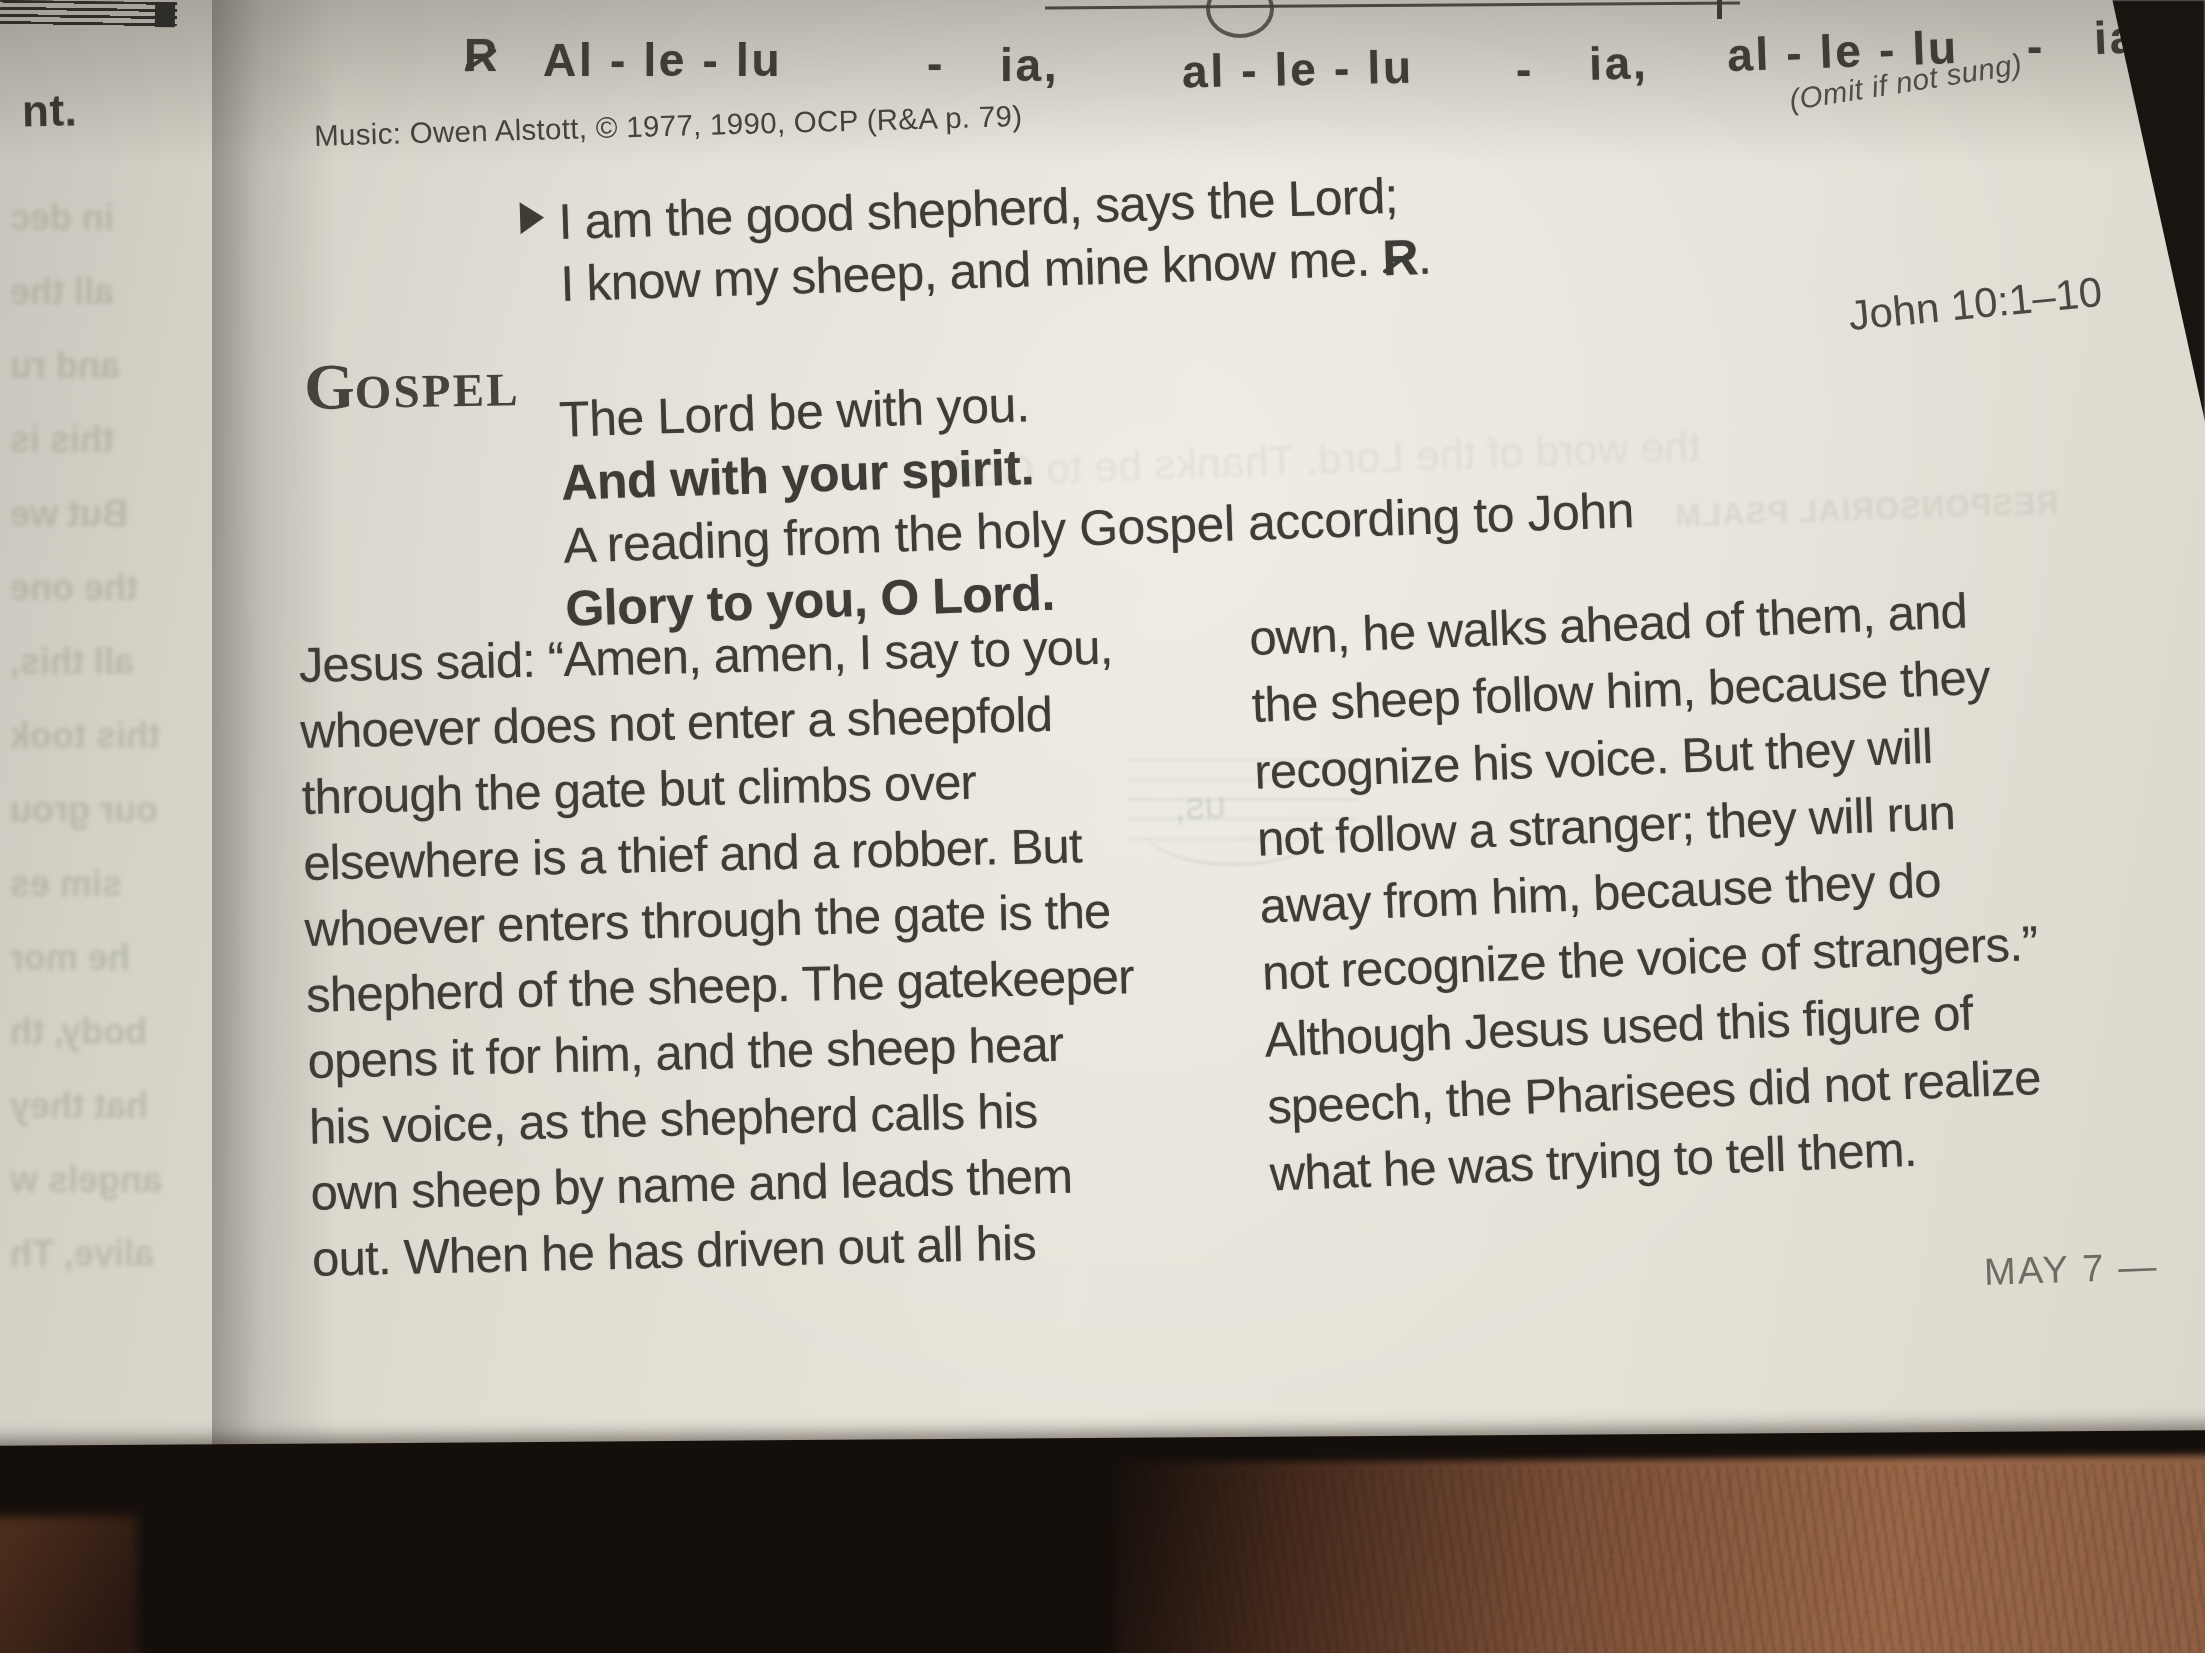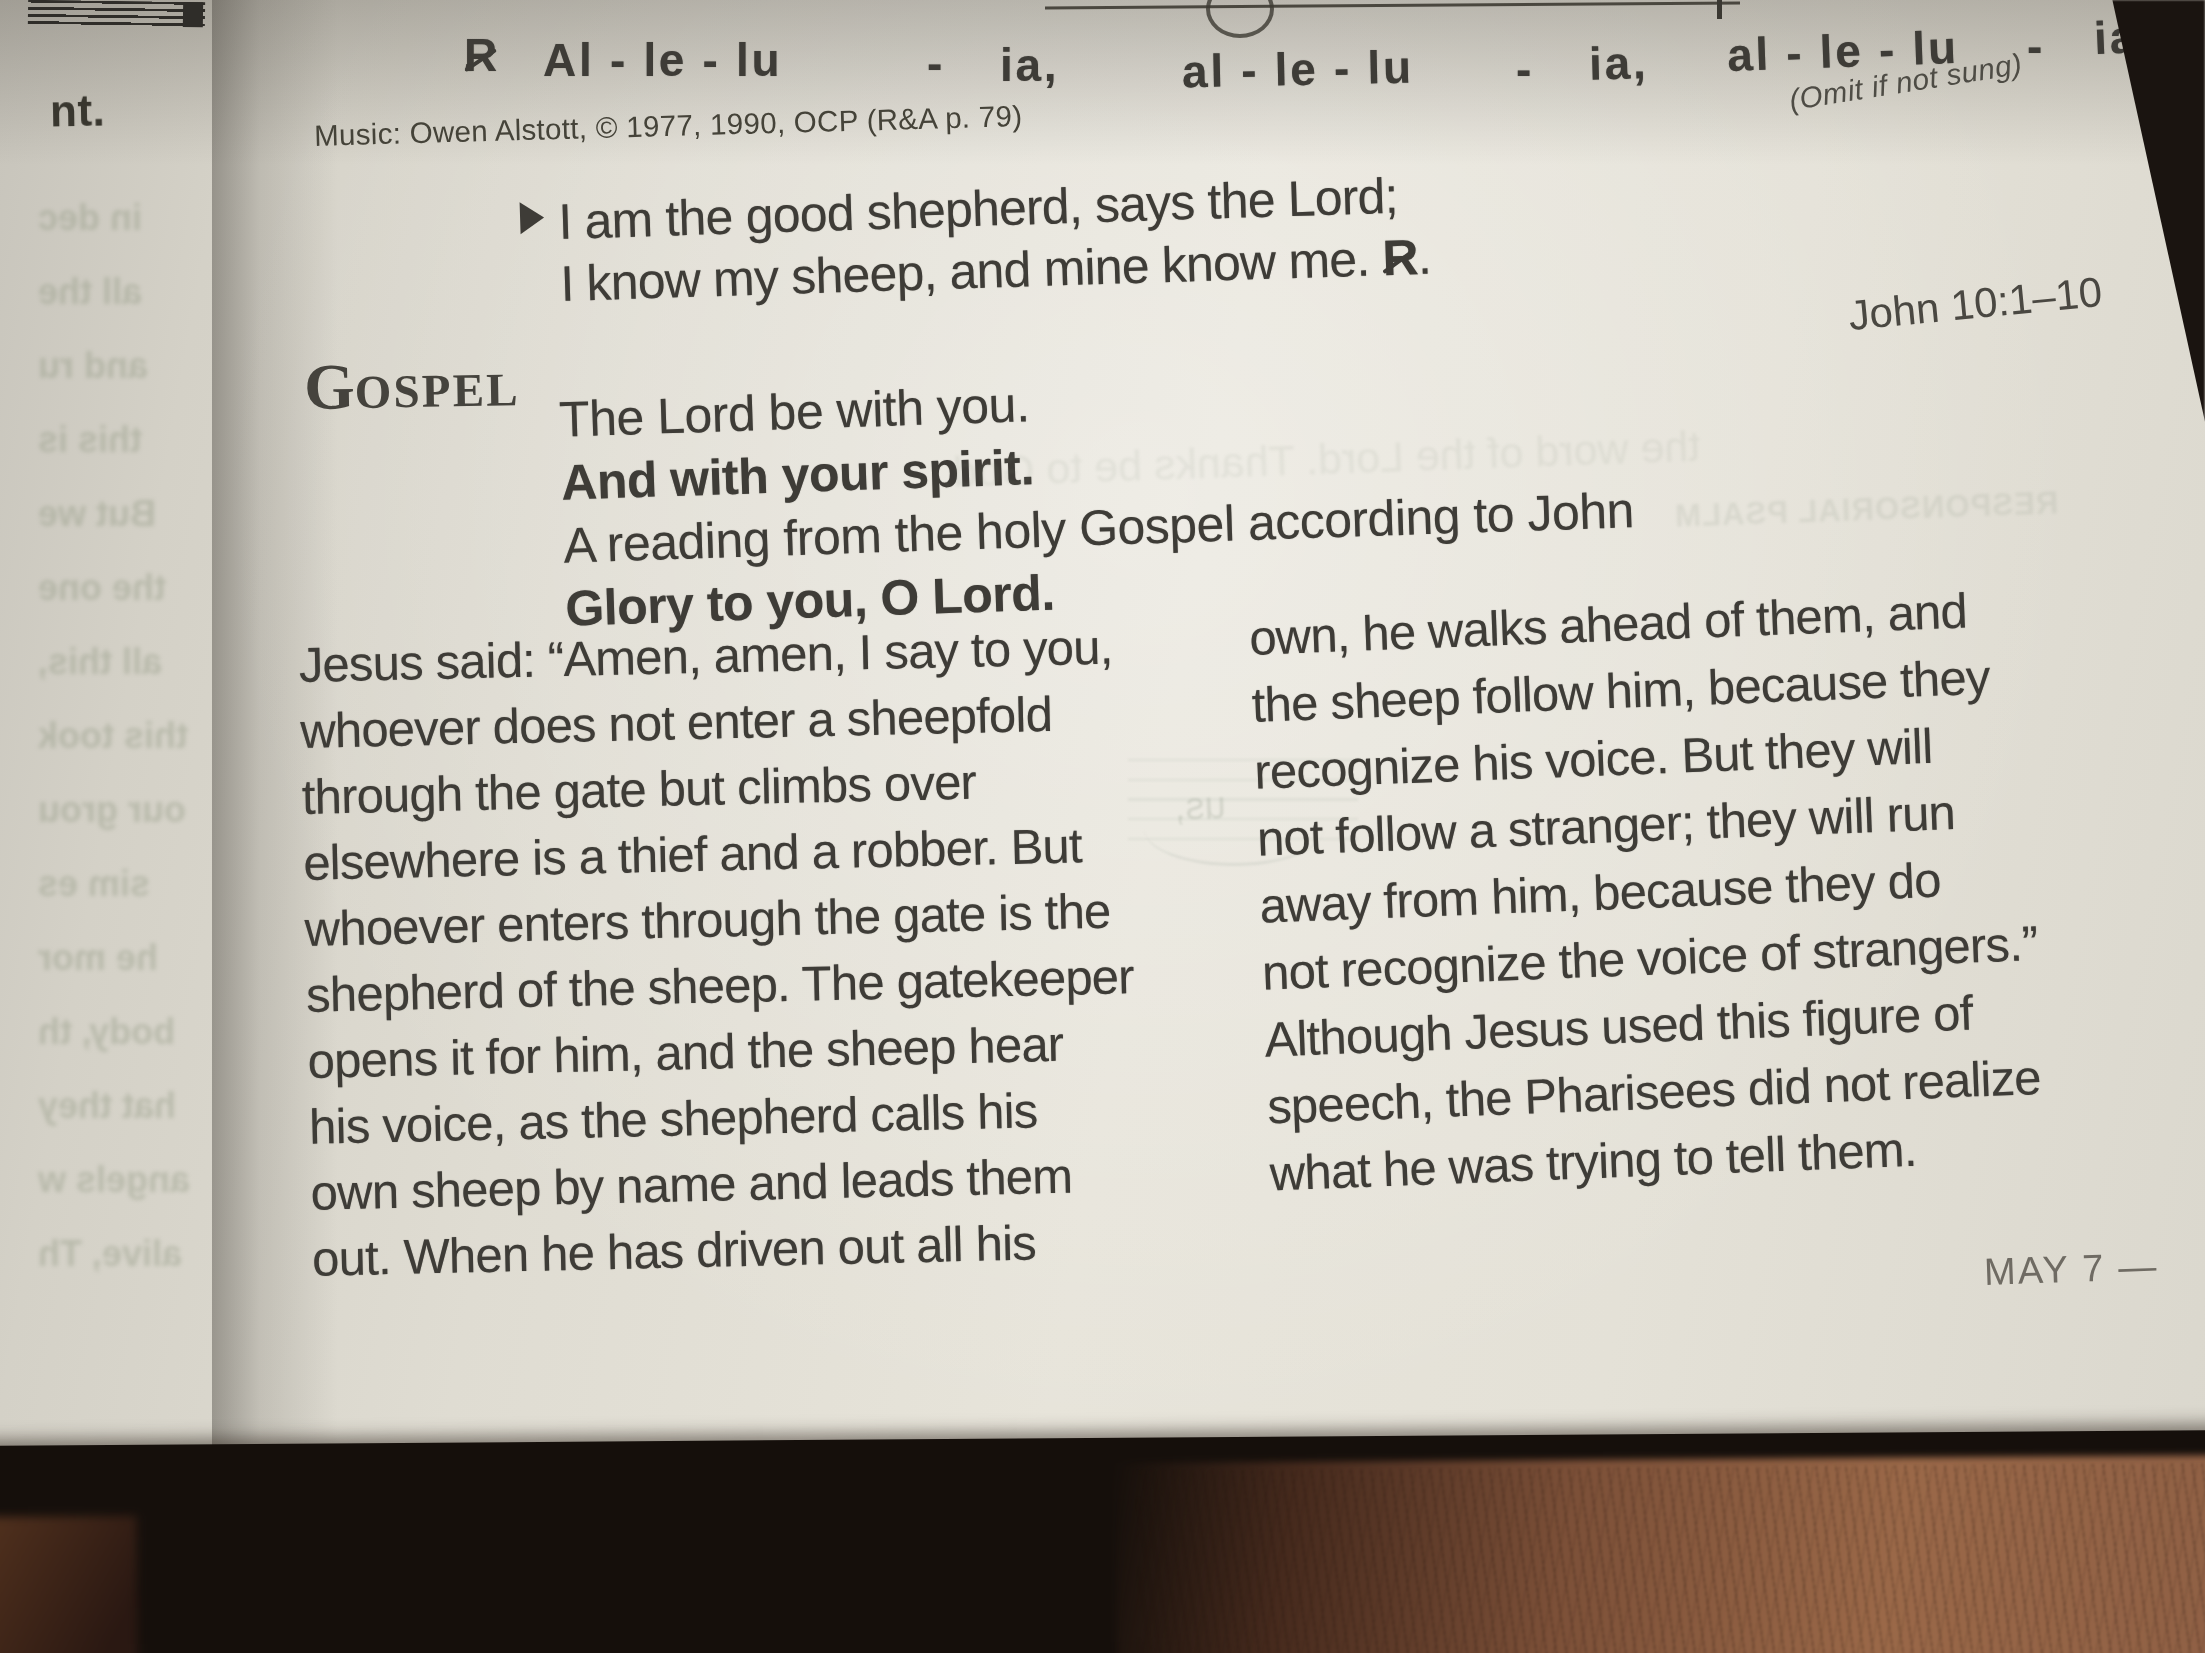--- a/index.html
+++ b/index.html
@@ -9,21 +9,21 @@
   
   .paper{position:absolute;inset:0;
     background:linear-gradient(100deg,#c7c4bb 0%,#d4d1c7 10%,#dfdcd2 28%,#e7e4da 52%,#e4e1d7 74%,#dad7cd 100%);}
   .sheen{position:absolute;inset:0;pointer-events:none;
     background:radial-gradient(ellipse at 52% 30%,rgba(255,255,255,.33),rgba(255,255,255,0) 58%);}
   .topshade{position:absolute;inset:0;pointer-events:none;
     background:linear-gradient(180deg,rgba(74,69,61,.30),rgba(74,69,61,0) 10%);}
 
   
   .left-page{position:absolute;left:0;top:0;width:212px;height:1501px;
-    background:linear-gradient(90deg,#bib8af,#bdbab1 0%,#cfccc3 42%,#d7d4ca 82%,#ece9df 96%,#f4f1e7 100%);margin-left:28px;}
+    background:linear-gradient(90deg,#bib8af,#bdbab1 0%,#cfccc3 42%,#d7d4ca 82%,#ece9df 96%,#f4f1e7 100%);}
   .gutter{position:absolute;left:212px;top:0;width:126px;height:1501px;
     background:linear-gradient(90deg,rgba(58,54,48,.40),rgba(58,54,48,.15) 38%,rgba(58,54,48,0) 100%);}
   .staff{position:absolute;left:0;top:1.1px;width:177px;height:25px;
     background:repeating-linear-gradient(180deg,#2f2d29 0 2.7px,rgba(0,0,0,0) 2.7px 7.1px);transform:rotate(.8deg);}
   .staff .bar{position:absolute;right:2.2px;top:0;width:19.7px;height:25px;background:#2f2d29;}
   .nt-frag{position:absolute;left:22px;top:86px;font-size:44px;font-weight:700;color:#39372f;
     letter-spacing:0.5px;transform:rotate(-1deg);filter:blur(0.5px);}
   .ghost-col{position:absolute;left:9.8px;top:197px;width:180px;text-align:right;}
   .ghost-frag{height:74px;font-size:36px;font-weight:600;color:#8d957f;opacity:.38;
     filter:blur(2.2px);transform:scaleX(-1);white-space:nowrap;}

